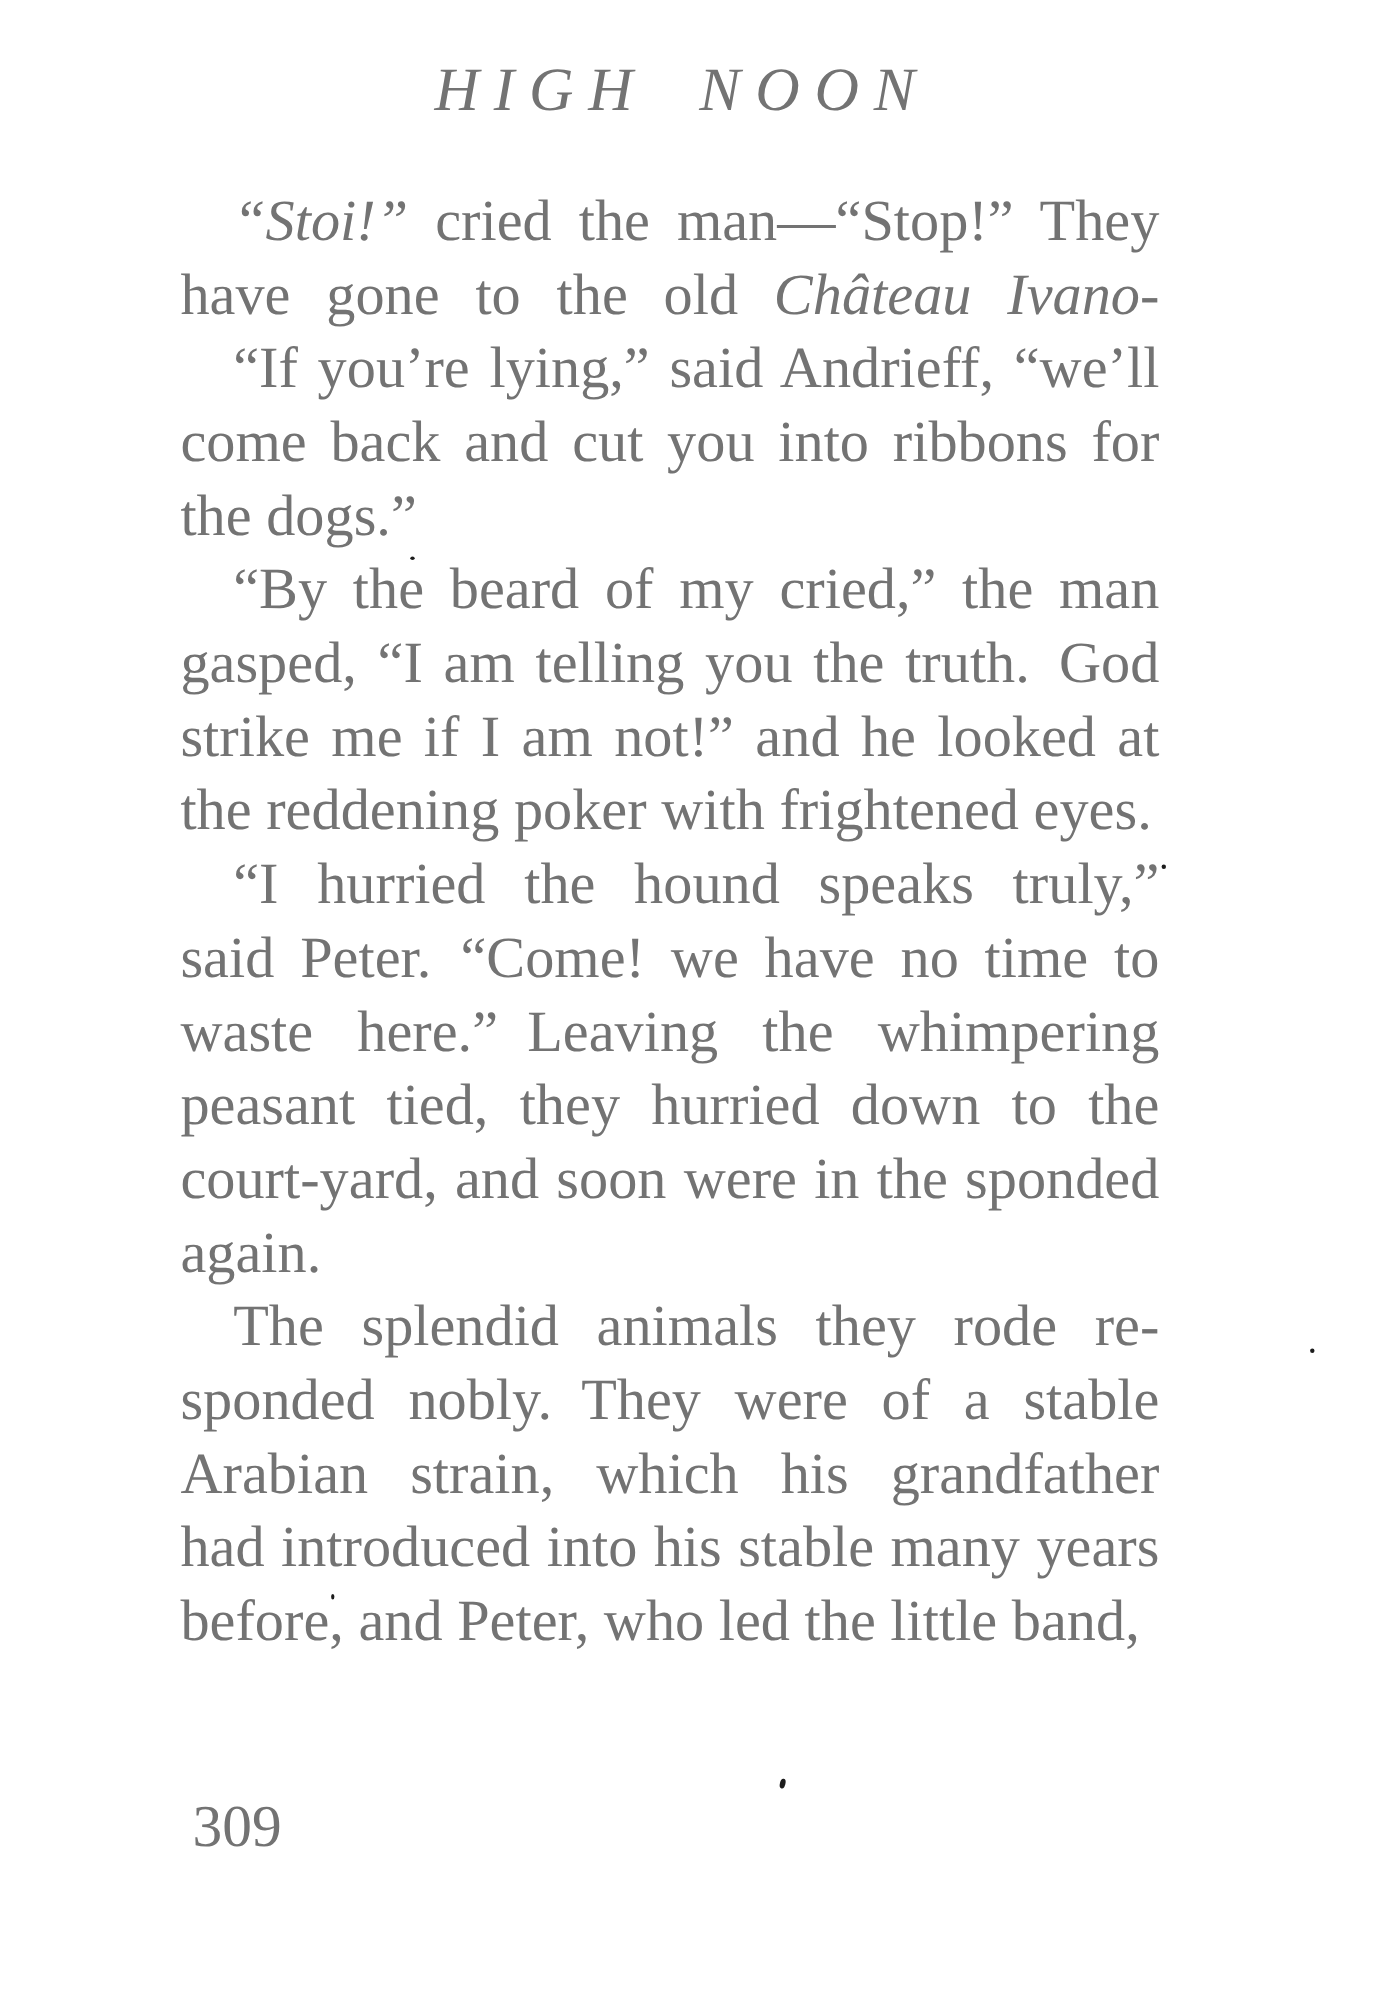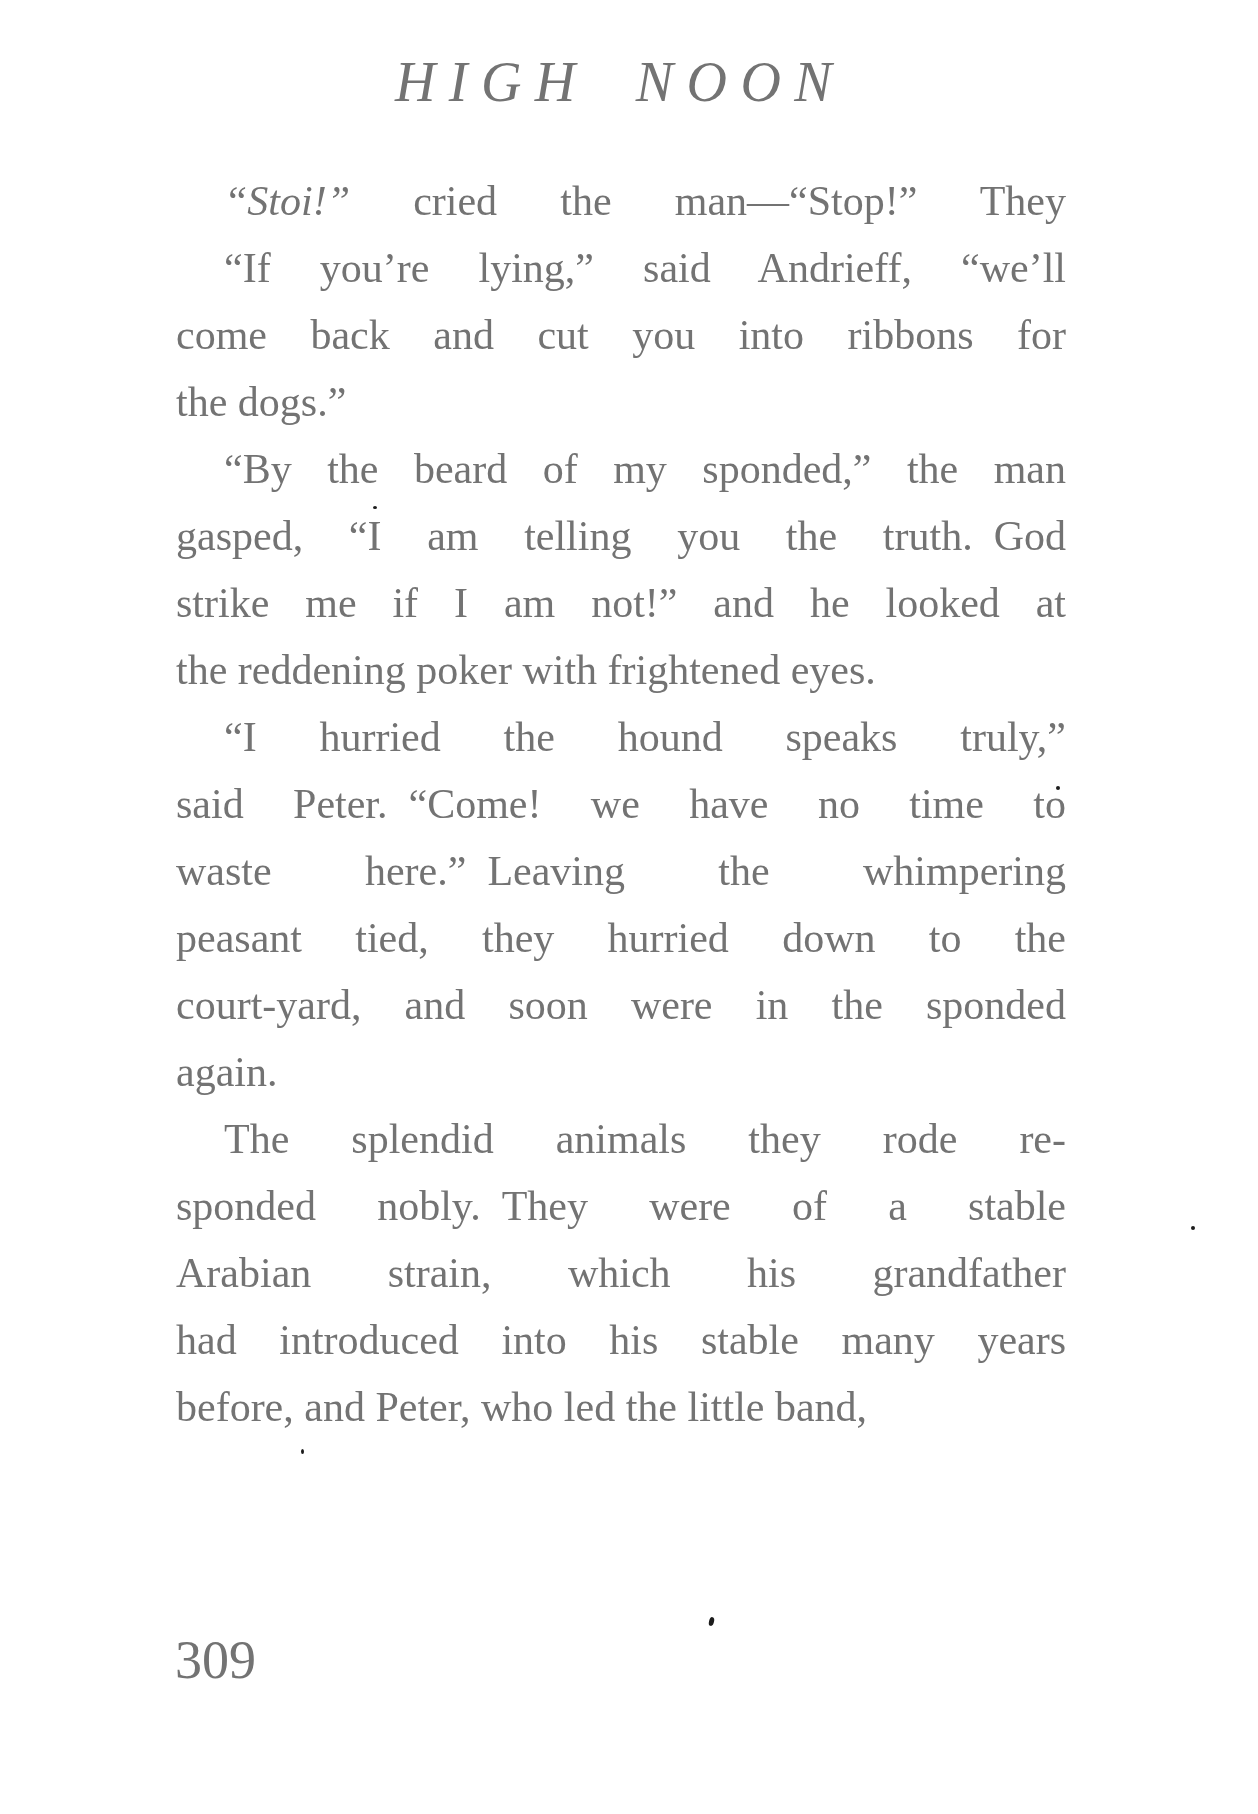--- a/index.html
+++ b/index.html
@@ -22,23 +22,23 @@
     font-style: italic;
     font-weight: normal;
     font-size: 56px;
     line-height: 1.15;
     letter-spacing: 0.24em;
     word-spacing: 0.35em;
   }
   .page-body {
     position: absolute;
     top: 168px;
-    left: 176px;
+    left: 164px;
     width: 890px;
-    font-size: 42px;
+    font-size: 53px;
     line-height: 67px;
   }
   .para { margin: 0; }
   .line { text-align: justify; text-align-last: left; white-space: normal; }
   .line.j { text-align-last: justify; }
   .line.ind { text-indent: 48px; }
   .it { font-style: italic; }
   .folio {
     position: absolute;
     top: 1633px;
@@ -55,28 +55,29 @@
 </style>
 </head>
 <body>
 
 <div class="page">
   <h1 class="running-head">HIGH NOON</h1>
 
   <main class="page-body">
       <div class="para">
         <div class="line j ind"><span class="it">“Stoi!”</span><span class="ro"> cried the man—“Stop!” They</span></div>
+        <div class="line j"><span class="ro">have gone to the old </span><span class="it">Château Ivano-</span></div>
       </div>
       <div class="para">
         <div class="line j ind"><span class="ro">“If you’re lying,” said Andrieff, “we’ll</span></div>
         <div class="line j"><span class="ro">come back and cut you into ribbons for</span></div>
         <div class="line"><span class="ro">the dogs.”</span></div>
       </div>
       <div class="para">
-        <div class="line j ind"><span class="ro">“By the beard of my sponded,” the man</span></div>
+        <div class="line j ind"><span class="ro">“By the beard of my cried,” the man</span></div>
         <div class="line j"><span class="ro">gasped, “I am telling you the truth. God</span></div>
         <div class="line j"><span class="ro">strike me if I am not!” and he looked at</span></div>
         <div class="line"><span class="ro">the reddening poker with frightened eyes.</span></div>
       </div>
       <div class="para">
         <div class="line j ind"><span class="ro">“I hurried the hound speaks truly,”</span></div>
         <div class="line j"><span class="ro">said Peter. “Come! we have no time to</span></div>
         <div class="line j"><span class="ro">waste here.” Leaving the whimpering</span></div>
         <div class="line j"><span class="ro">peasant tied, they hurried down to the</span></div>
         <div class="line j"><span class="ro">court-yard, and soon were in the sponded</span></div>

